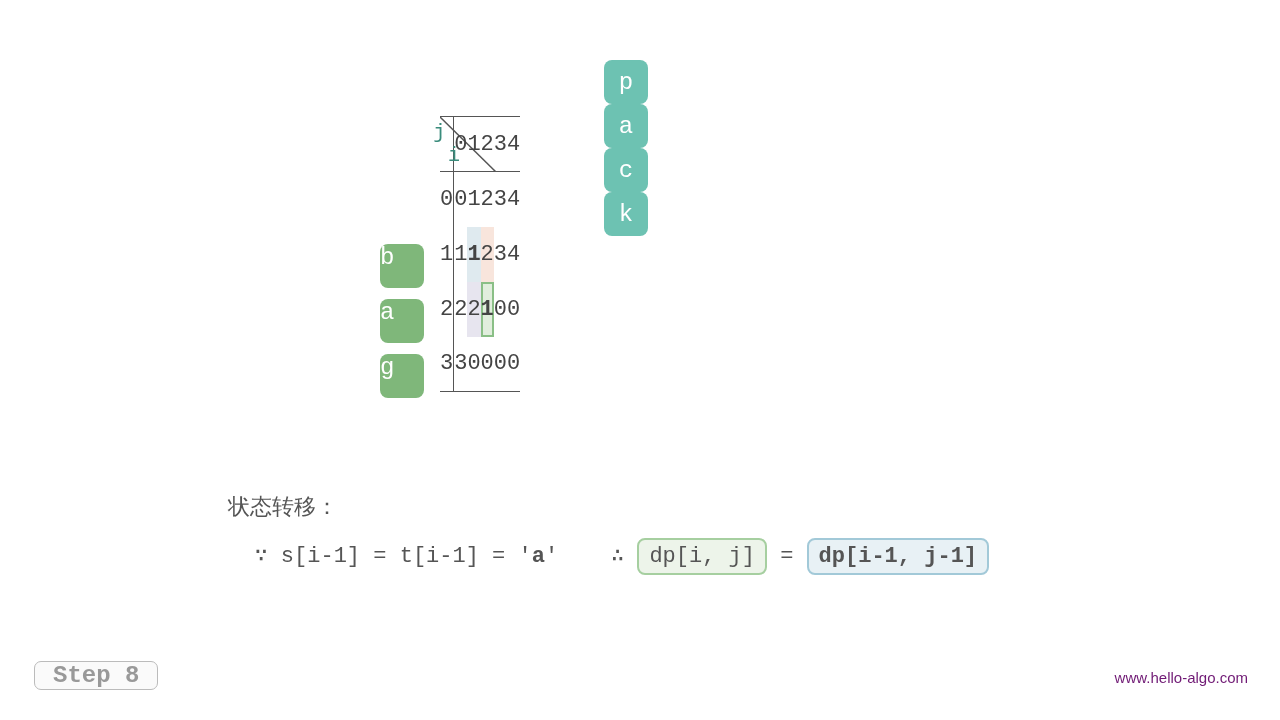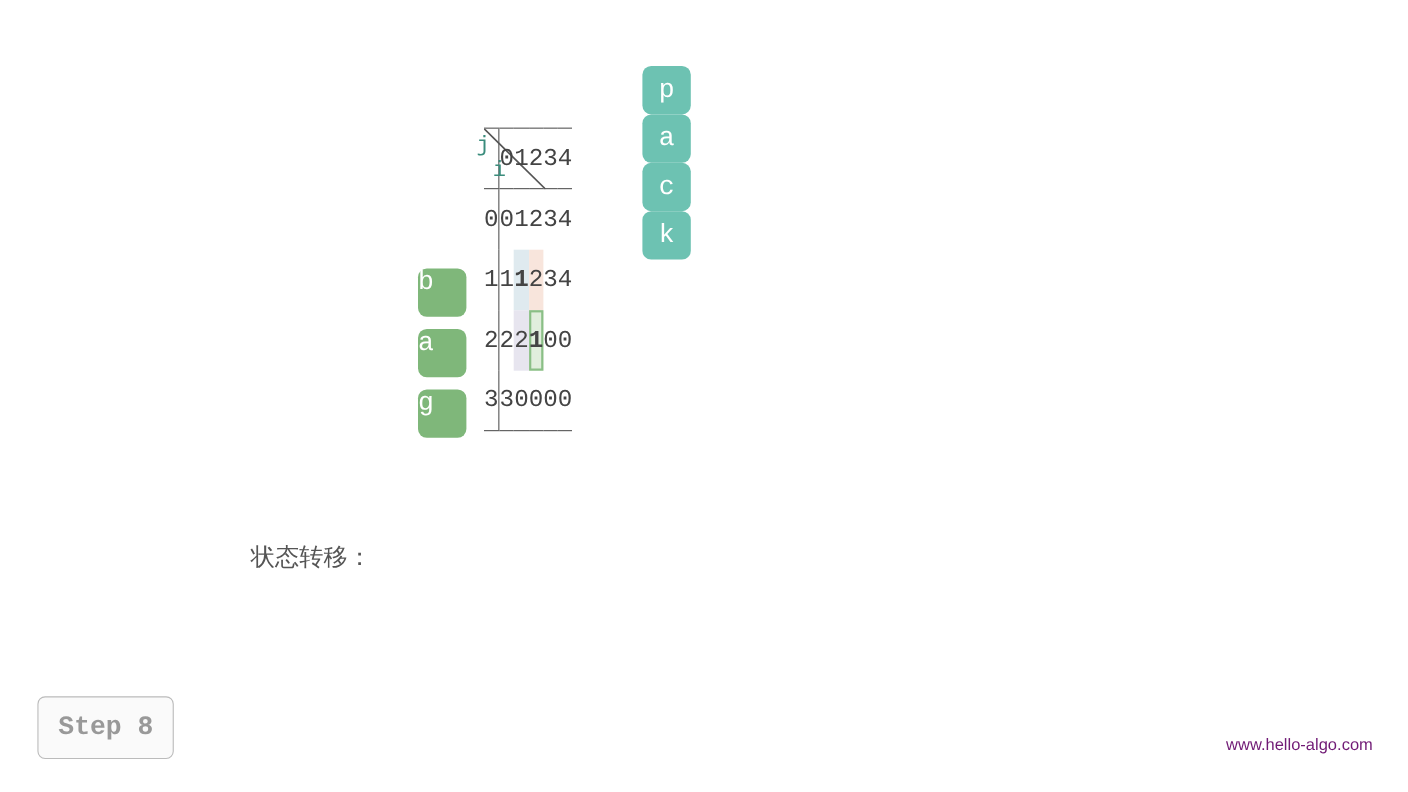--- a/index.html
+++ b/index.html
@@ -22,21 +22,21 @@
     border-radius: 8px;
     display: flex;
     align-items: center;
     justify-content: center;
     font-size: 24px;
     color: #fff;
     position: absolute;
   }
   .chip-teal { background: #6dc2b2; }
   .chip-green { background: #7fb77a; }
-  .col-chip-row { position: absolute; top: 0; left: 204px; text-align: center; }
+  .col-chip-row { position: absolute; top: 0; left: 224px; text-align: center; }
   .col-chip-row .chip { position: static; display: inline-flex; margin-right: 12px; }
   .row-chips { position: absolute; left: 0; top: 184px; }
   .row-chips .chip { position: static; display: block; margin-bottom: 11px; }
 
   .dp-table {
     position: absolute;
     left: 60px;
     top: 56px;
     border-collapse: collapse;
   }
@@ -80,21 +80,21 @@
     border-radius: 8px;
     border: 2px solid;
   }
   .ib-green { background: #edf4ea; border-color: #a6cfa0; }
   .ib-blue  { background: #e8f1f5; border-color: #a2c9d8; font-weight: bold; }
 
   .step-badge {
     position: absolute;
     left: 34px;
     bottom: 30px;
-    padding: 14px 18px;
+    padding: 0 18px;
     border: 1.5px solid #bbb;
     border-radius: 7px;
     font-size: 24px;
     font-weight: bold;
     color: #999;
     background: #fafafa;
     font-family: 'Courier New', Consolas, monospace;
   }
   .watermark {
     position: absolute;
@@ -170,16 +170,23 @@
       <td class="faded hdr-bot">0</td>
       <td class="faded hdr-bot">0</td>
       <td class="faded hdr-bot">0</td>
     </tr>
   </tbody>
     </table>
 </div>
 
 <div class="explanation">
   <div class="title">状态转移：</div>
+  <div class="line2">
+    &nbsp;&nbsp;<span>∵  s[i-1] = t[i-1] = '</span><b>a</b><span>'</span>
+    &nbsp;&nbsp;&nbsp;<span>∴</span>
+    <span class="inline-box ib-green">dp[i, j]</span>
+    <span>=</span>
+    <span class="inline-box ib-blue">dp[i-1, j-1]</span>
+  </div>
 </div>
 
 <div class="step-badge">Step 8</div>
 <div class="watermark">www.hello-algo.com</div>
 
 </body></html>

